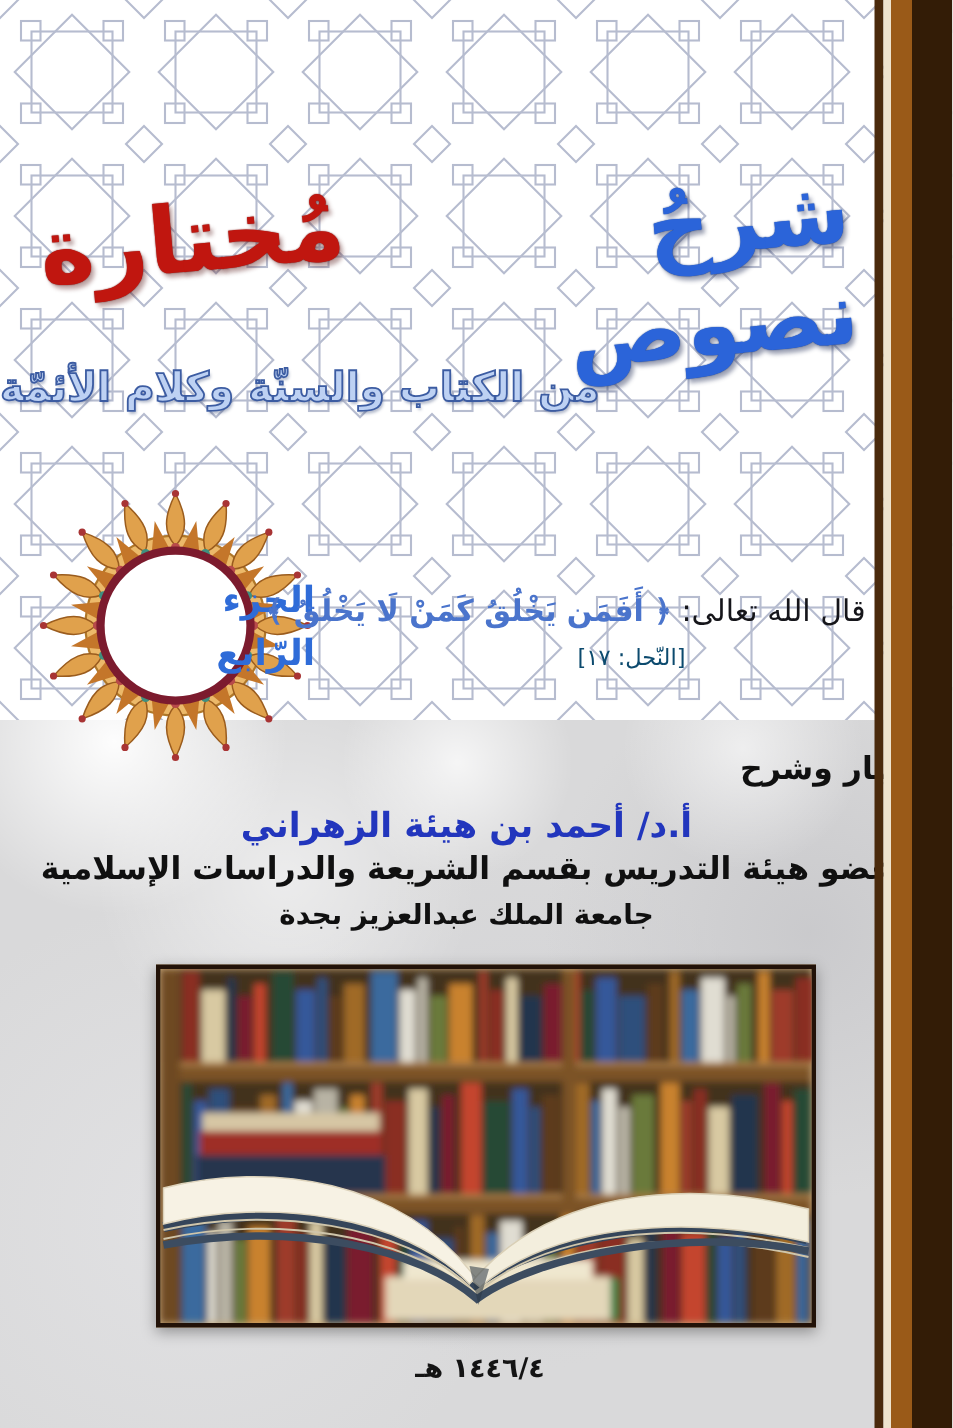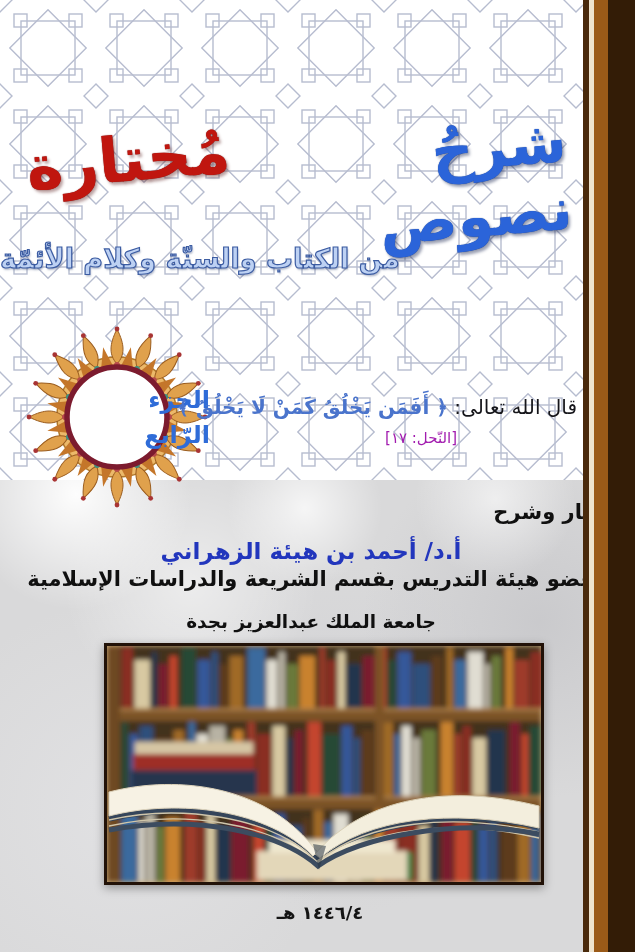--- a/index.html
+++ b/index.html
@@ -44,28 +44,28 @@
   
   .medal{position:absolute;left:24px;top:324px;width:186px;height:186px;}
   .medal-text{position:absolute;left:24px;top:324px;width:186px;height:186px;
     display:flex;flex-direction:column;justify-content:center;align-items:flex-start;gap:7px;
     font-size:24px;font-weight:bold;color:var(--badge_blue,#2f6cd8);direction:rtl;}
 
   
   .verse{position:absolute;top:390px;right:58px;direction:rtl;
     font-size:20px;line-height:1.7;color:#15151a;}
   .verse .vtext{color:var(--verse_blue,#4a74cc);font-weight:bold;}
-  .verse-ref{display:block;margin:2px 120px 0 0;font-size:15px;color:#a21caf;}
+  .verse-ref{display:block;margin:2px 120px 0 0;font-size:15px;color:#0c4a6e;}
 
   
   .byline{position:absolute;top:500px;left:0;width:622px;text-align:center;direction:rtl;line-height:1.2;}
   .role{font-size:21px;font-weight:bold;color:#101010;text-align:right;}
   .author{font-size:23px;font-weight:bold;color:var(--author_blue,#2236bd);margin-top:13px;}
   .affil{font-size:21px;font-weight:bold;color:#101010;margin-top:1px;}
-  .univ{font-size:18.5px;font-weight:bold;color:#101010;margin-top:19px;}
+  .univ{font-size:18.5px;font-weight:bold;color:#101010;margin-top:8px;}
 
   
   .photo{position:absolute;left:104px;top:643px;width:434px;height:236px;
     border:3px solid #221208;box-shadow:0 3px 9px rgba(0,0,0,.35);background:#c9ad80;}
   .photo svg{display:block;}
 
   
   .date{position:absolute;top:902px;left:0;width:640px;text-align:center;direction:rtl;
     font-size:18px;font-weight:bold;color:#141414;letter-spacing:.5px;}
 </style>

